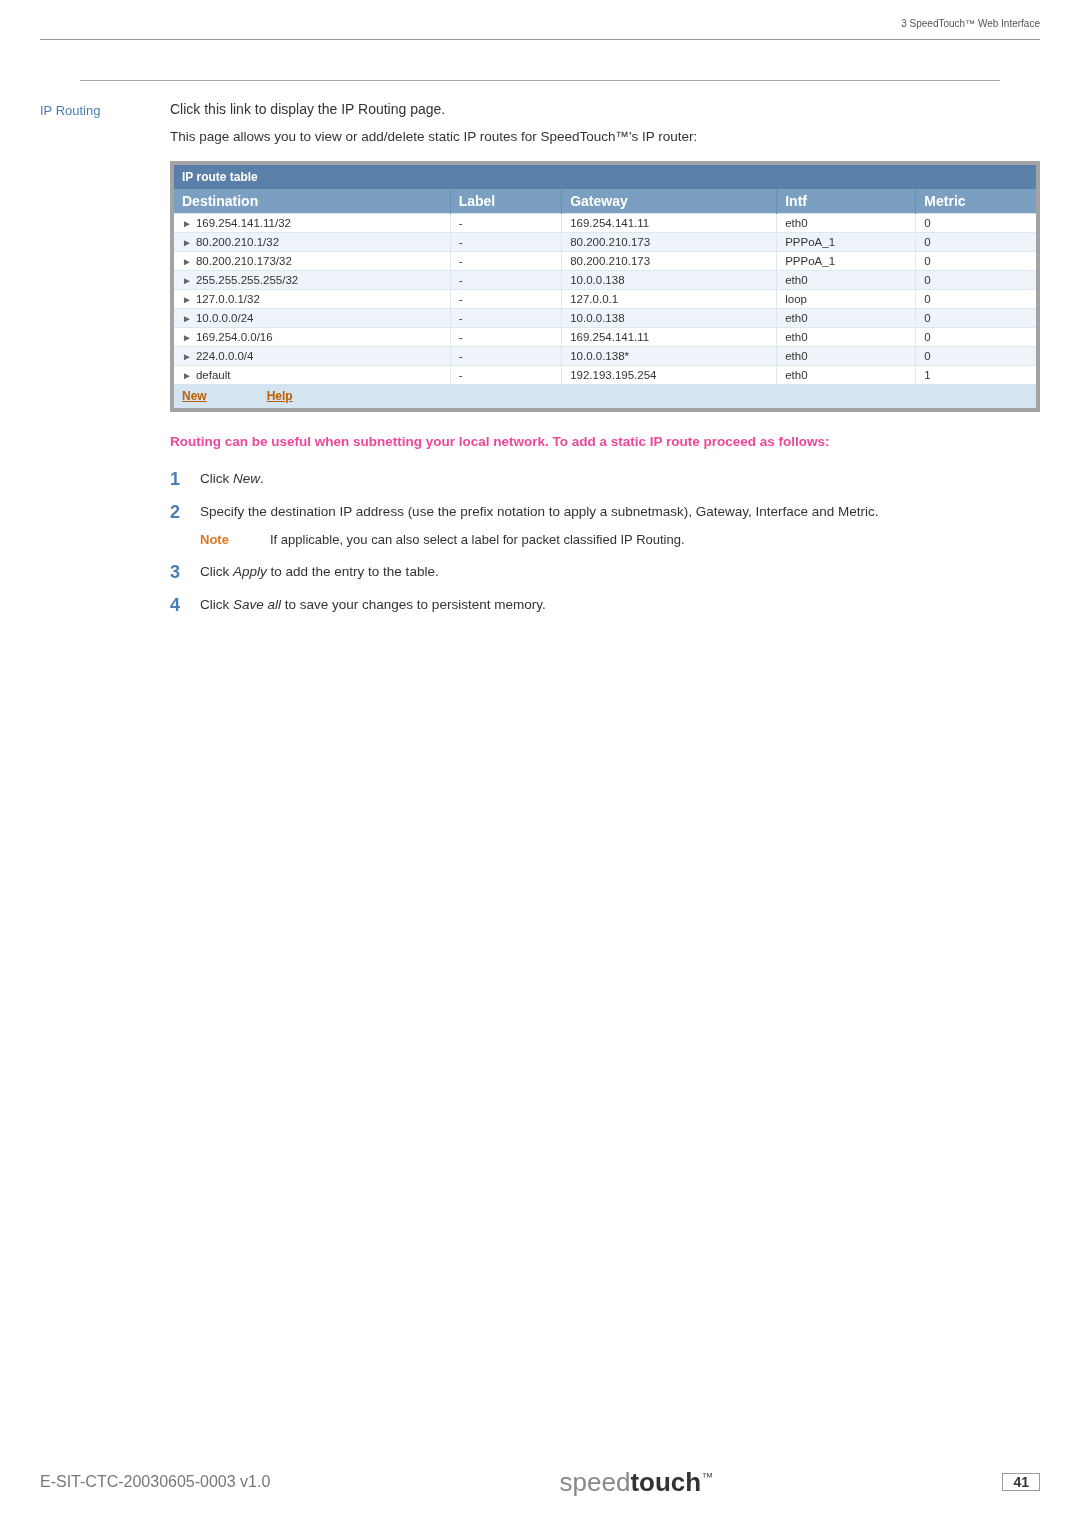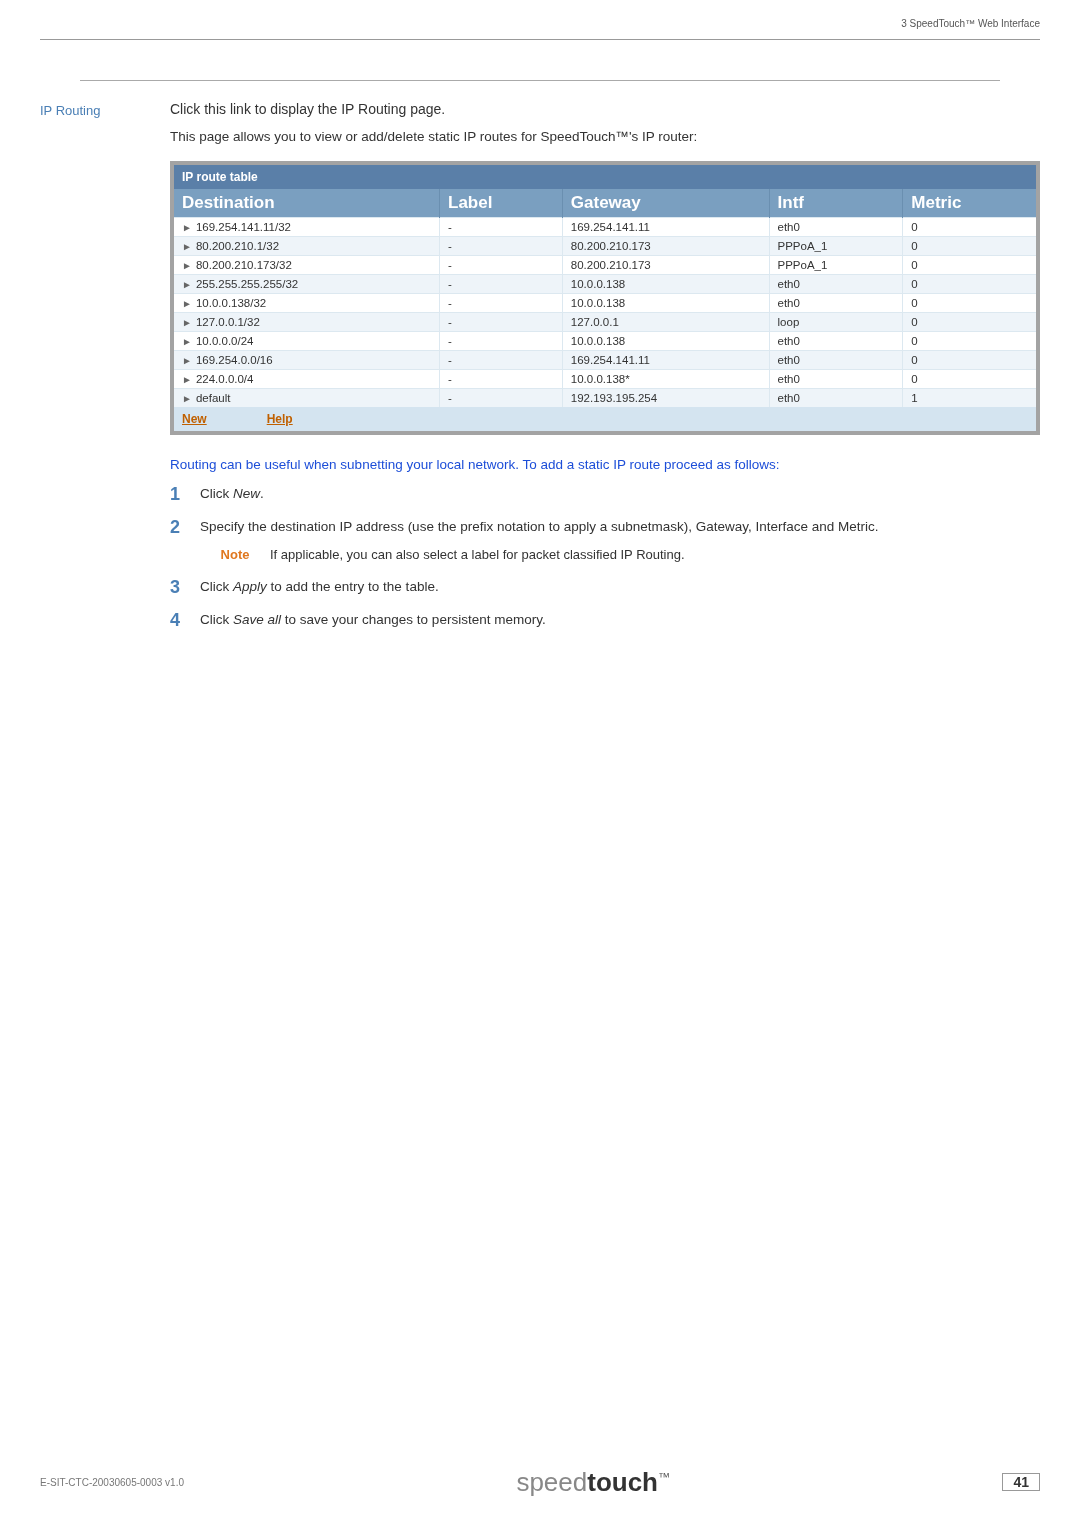--- a/index.html
+++ b/index.html
@@ -92,21 +92,21 @@
     table.route-table {
       width: 100%;
       border-collapse: collapse;
     }
 
     table.route-table thead tr th {
       background: #7a9fc0;
       color: #fff;
       text-align: left;
       padding: 4px 8px;
-      font-size: 17px;
+      font-size: 14px;
       font-weight: bold;
       border-right: 1px solid #6a8fb0;
     }
 
     table.route-table thead tr th:last-child {
       border-right: none;
     }
 
     table.route-table tbody tr {
       border-top: 1px solid #dce8f0;
@@ -150,23 +150,24 @@
       color: #c06000;
       text-decoration: underline;
       font-size: 12px;
       font-weight: bold;
       cursor: pointer;
     }
 
     
     .body-text {
       font-size: 13.5px;
-      color: #1d4ed8;
-      margin-bottom: 8px;
+      color: #ec4899;
+      margin-bottom: 16px;
       line-height: 1.5;
+      font-weight: bold;
     }
 
     
     .steps {
       margin-left: 0;
       list-style: none;
     }
 
     .step-item {
       display: flex;
@@ -198,21 +199,20 @@
       align-items: flex-start;
       margin-top: 8px;
       margin-left: 0;
     }
 
     .note-label {
       color: #e07820;
       font-weight: bold;
       font-size: 13px;
       min-width: 70px;
-      text-align: center;
     }
 
     .note-text {
       font-size: 13px;
       color: #333;
       line-height: 1.5;
     }
 
     
     .footer {
@@ -220,21 +220,21 @@
       bottom: 30px;
       left: 0;
       right: 0;
       display: flex;
       justify-content: space-between;
       align-items: center;
       padding: 0 40px;
     }
 
     .footer-left {
-      font-size: 10px;
+      font-size: 16px;
       color: #777;
     }
 
     .footer-logo {
       font-size: 28px;
       color: #555;
     }
 
     .footer-logo span.bold {
       font-weight: bold;
@@ -308,27 +308,20 @@
                 <td>0</td>
               </tr>
               <tr>
                 <td><span style="color:#666; font-size:10px; margin-right:4px;">►</span>255.255.255.255/32</td>
                 <td>-</td>
                 <td>10.0.0.138</td>
                 <td>eth0</td>
                 <td>0</td>
               </tr>
               <tr>
-                <td><span style="color:#666; font-size:10px; margin-right:4px;">►</span>10.0.0.138/32</td>
-                <td>-</td>
-                <td>10.0.0.138</td>
-                <td>eth0</td>
-                <td>0</td>
-              </tr>
-              <tr>
                 <td><span style="color:#666; font-size:10px; margin-right:4px;">►</span>127.0.0.1/32</td>
                 <td>-</td>
                 <td>127.0.0.1</td>
                 <td>loop</td>
                 <td>0</td>
               </tr>
               <tr>
                 <td><span style="color:#666; font-size:10px; margin-right:4px;">►</span>10.0.0.0/24</td>
                 <td>-</td>
                 <td>10.0.0.138</td>

